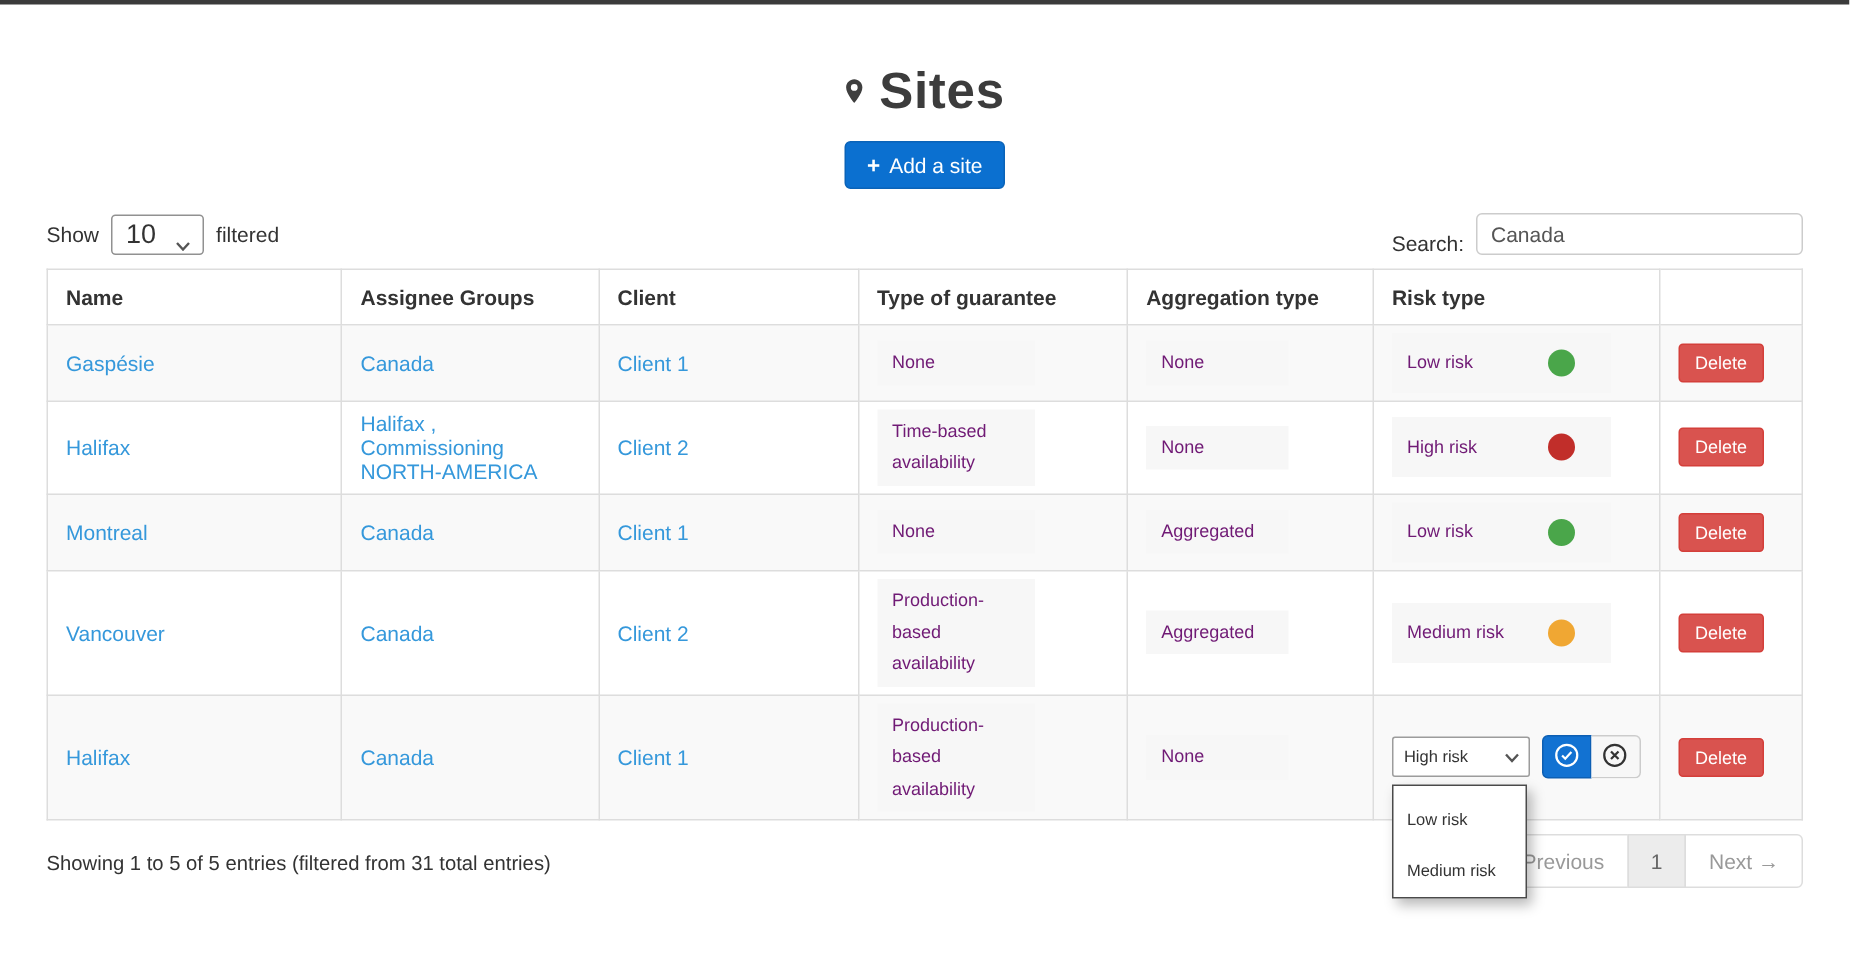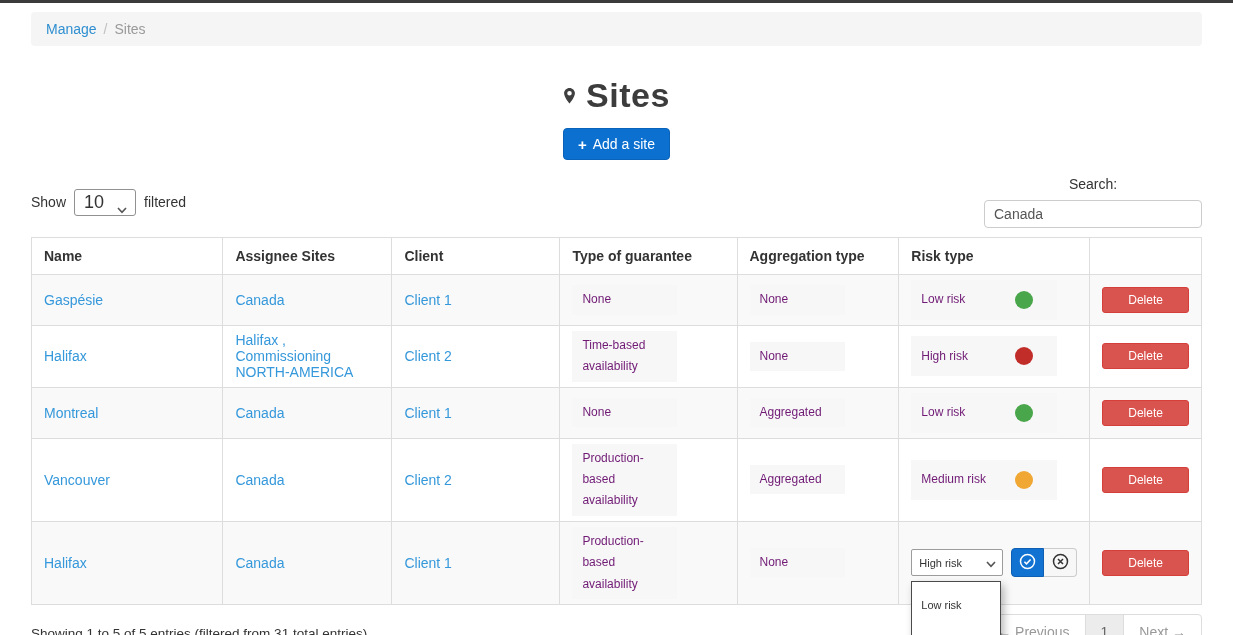--- a/index.html
+++ b/index.html
@@ -23,39 +23,39 @@
              padding:7px 14px; border-radius:4px; cursor:pointer; display:inline-flex; align-items:center; gap:6px;
              font-family:"Liberation Sans", sans-serif; }
   .add-btn .plus { font-weight:bold; font-size:15px; line-height:1; }
 
   
   .controls { display:flex; justify-content:space-between; align-items:center; margin-top:16px; font-size:14px; }
   .show-group { display:flex; align-items:center; gap:8px; color:#333; }
   .fake-select { width:62px; height:27px; border:1px solid #919191; border-radius:3px; background:#fff;
                  display:flex; align-items:center; justify-content:space-between; padding:0 9px; cursor:pointer; font-size:18px; color:#333; }
   .chev { width:9px; height:9px; display:inline-block; }
-  .search-group { display:flex; align-items:center; gap:8px;flex-direction:column; }
+  .search-group { display:flex; align-items:flex-end; gap:8px; }
   .search-group input { width:218px; height:28px; border:1px solid #ccc; border-radius:4px; padding:0 9px;
                         font-size:14px; color:#555; font-family:"Liberation Sans", sans-serif; outline:none; }
 
   
   table { width:100%; border-collapse:collapse; margin-top:9px; font-size:14px; }
   th, td { border:1px solid #ddd; text-align:left; vertical-align:middle; }
   th { padding:10px 12px; font-weight:bold; color:#333; }
   td { padding:5px 12px;margin-top:12px; }
   tr.striped td { background:#f9f9f9; }
   a.cell-link { color:#3598db; text-decoration:none; cursor:pointer; }
 
   .gray-box { background:#f7f7f7; color:#701a75; font-size:12px; padding:4px 10px; line-height:1.78; width:105px; }
   .agg-box  { width:95px; }
   .risk-box { width:146px; height:40px; display:flex; align-items:center; padding:0 10px; position:relative; }
   .dot { width:18px; height:18px; border-radius:50%; position:absolute; right:24px; top:11px; }
 
   .delete-btn { background:#d9534f; border:1px solid #d43f3a; color:#fff; font-size:12px;
-                padding:5px 25px; border-radius:3px; cursor:pointer; font-family:"Liberation Sans", sans-serif; }
+                padding:5px 10px; border-radius:3px; cursor:pointer; font-family:"Liberation Sans", sans-serif; }
 
   
   .risk-edit { display:flex; align-items:center; position:relative; }
   .risk-select { width:92px; height:27px; border:1px solid #9c9c9c; border-radius:2px; background:#fff;
                  font-size:11px; color:#333; display:flex; align-items:center; justify-content:space-between;
                  padding:0 7px; cursor:pointer; }
   .btn-group { display:flex; margin-left:8px; }
   .icon-btn { width:33px; height:29px; display:flex; align-items:center; justify-content:center; cursor:pointer; }
   .btn-check { background:#1272d2; border:1px solid #0d5fb3; border-radius:4px 0 0 4px; }
   .btn-cancel { background:#f7f7f7; border:1px solid #ccc; border-left:none; border-radius:0 4px 4px 0; }
@@ -74,23 +74,20 @@
   .page-btn:last-child { border-radius:0 4px 4px 0; }
   .page-btn.current { background:#ececec; color:#666; }
 </style>
 </head>
 <body>
 
 <div class="top-edge"></div>
 
 <div class="page">
 
-  <div class="breadcrumb">
-    <span class="bc-link">Manage</span><span class="sep">/</span><span class="current">Sites</span>
-  </div>
 
   <div class="title-wrap">
     <span class="pin">
       <svg width="13" height="18" viewBox="0 0 24 32">
           <path d="M12 1C6.5 1 2 5.5 2 11c0 7.5 10 19 10 19s10-11.5 10-19C22 5.5 17.5 1 12 1zm0 14.2a4.2 4.2 0 1 1 0-8.4 4.2 4.2 0 0 1 0 8.4z" fill="#3f3f3f"></path>
         </svg>
     </span>
     <h1>Sites</h1>
   </div>
 
@@ -126,21 +123,21 @@
         <col style="width:175px">
         <col style="width:181px">
       <col style="width:183px">
         <col style="width:167px">
         <col style="width:165px">
         <col style="width:96px">
     </colgroup>
     <thead>
       <tr>
         <th>Name</th>
-        <th>Assignee Sites</th>
+        <th>Assignee Groups</th>
         <th>Client</th>
         <th>Type of guarantee</th>
         <th>Aggregation type</th>
         <th>Risk type</th>
         <th></th>
       </tr>
     </thead>
     <tbody>
 
       <tr class="striped">

